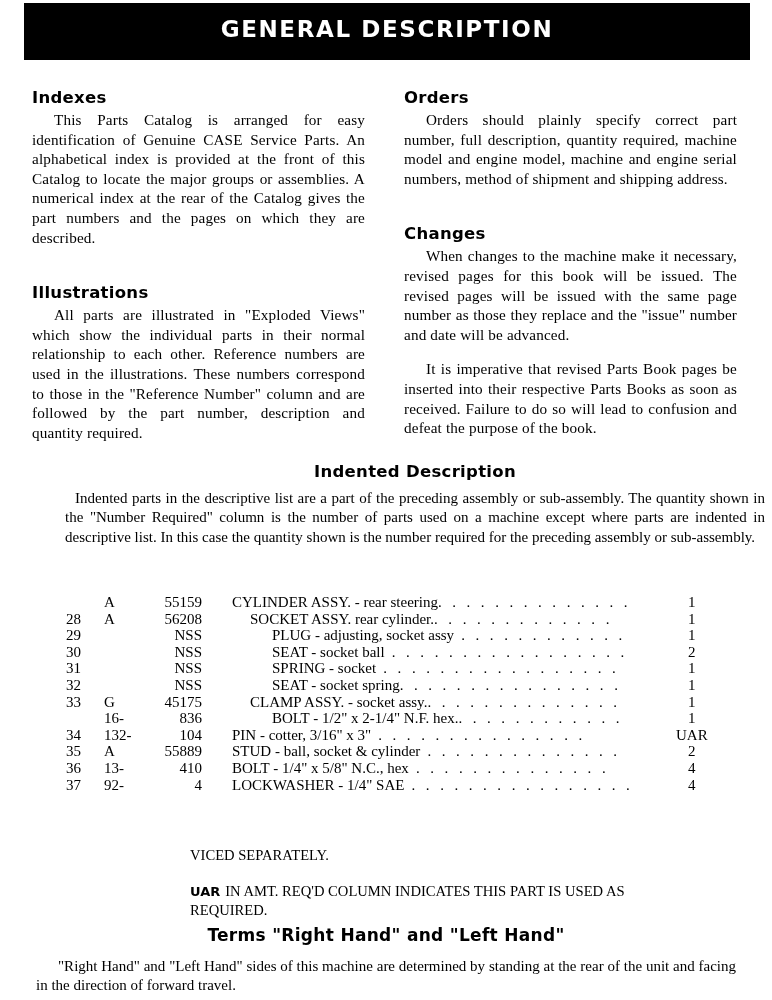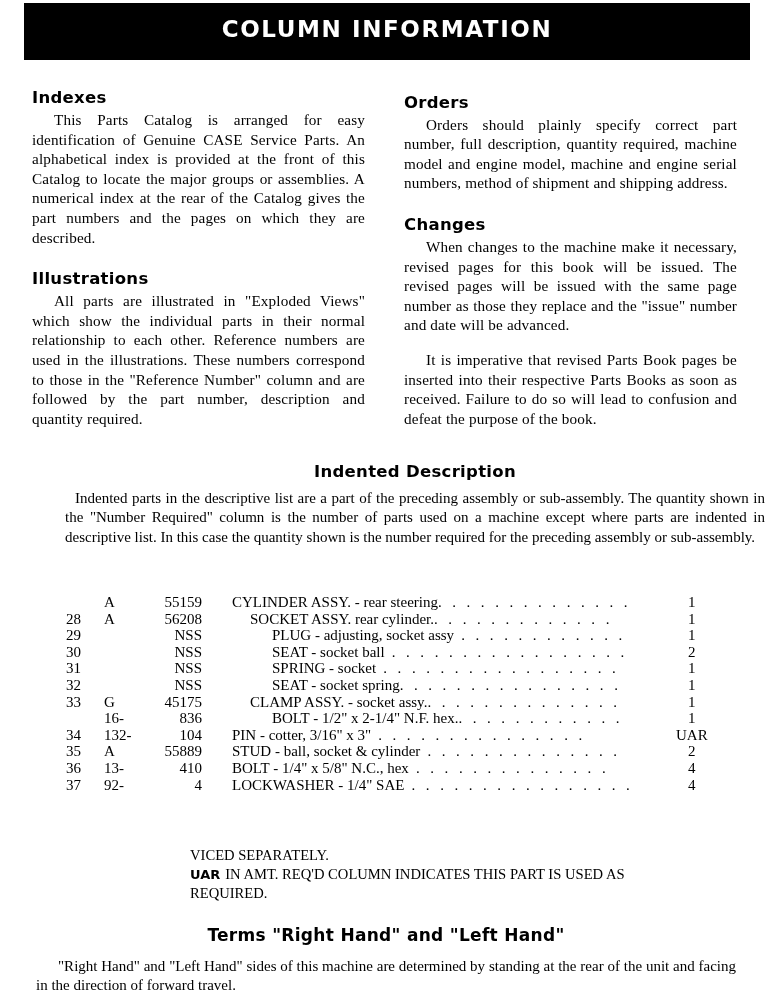--- a/index.html
+++ b/index.html
@@ -46,36 +46,35 @@
   }
 
   
   .columns {
     position: absolute;
     left: 0;
     top: 88px;
     width: 772px;
     display: flex;
     justify-content: space-between;
-    align-items: flex-end;
   }
   .col {
     width: 333px;
   }
   .col-left  { margin-left: 32px; }
   .col-right { margin-right: 35px; }
 
   h2.sec-head {
     margin: 0 0 3px 0;
     font-family: "DejaVu Sans", sans-serif;
     font-weight: bold;
     font-size: 16.5px;
     letter-spacing: 0.3px;
   }
-  h2.sec-head.spaced { margin-top: 22px; }
+  h2.sec-head.spaced { margin-top: 36px; }
 
   p.body {
     margin: 0;
     font-family: "Liberation Serif", serif;
     font-size: 15.2px;
     line-height: 19.6px;
     text-align: justify;
     text-indent: 22px;
     letter-spacing: 0.15px;
   }
@@ -195,21 +194,21 @@
     font-weight: bold;
     font-size: 15px;
     letter-spacing: -0.5px;
   }
   .note-tag {
     font-family: "DejaVu Sans", sans-serif;
     font-weight: bold;
     font-size: 13px;
   }
   .note-ind { padding-left: 190px; }
-  .note-tagline { padding-left: 190px; position: relative; }
+  .note-tagline { padding-left: 190px; position: relative; margin-top: 17px; }
   .note-tagline .note-tag { margin-right: 5px; }
 
   
   .terms-block {
     position: absolute;
     left: 0;
     top: 925px;
     width: 772px;
   }
   .terms-block h2 {
@@ -228,21 +227,21 @@
     text-align: justify;
     text-indent: 22px;
   }
 </style>
 </head>
 <body>
 
 <div class="page">
 
   <div class="banner">
-    <div class="banner-title">COLUMN INFORMATION</div>
+    <div class="banner-title">GENERAL DESCRIPTION</div>
   </div>
 
   <div class="columns">
 
     <div class="col col-left">
       <h2 class="sec-head">Indexes</h2>
       <p class="body">This Parts Catalog is arranged for easy identification of Genuine CASE Service Parts. An alphabetical index is provided at the front of this Catalog to locate the major groups or assemblies. A numerical index at the rear of the Catalog gives the part numbers and the pages on which they are described.</p>
 
       <h2 class="sec-head spaced">Illustrations</h2>
       <p class="body">All parts are illustrated in "Exploded Views" which show the individual parts in their normal relationship to each other. Reference numbers are used in the illustrations. These numbers correspond to those in the "Reference Number" column and are followed by the part number, description and quantity required.</p>

